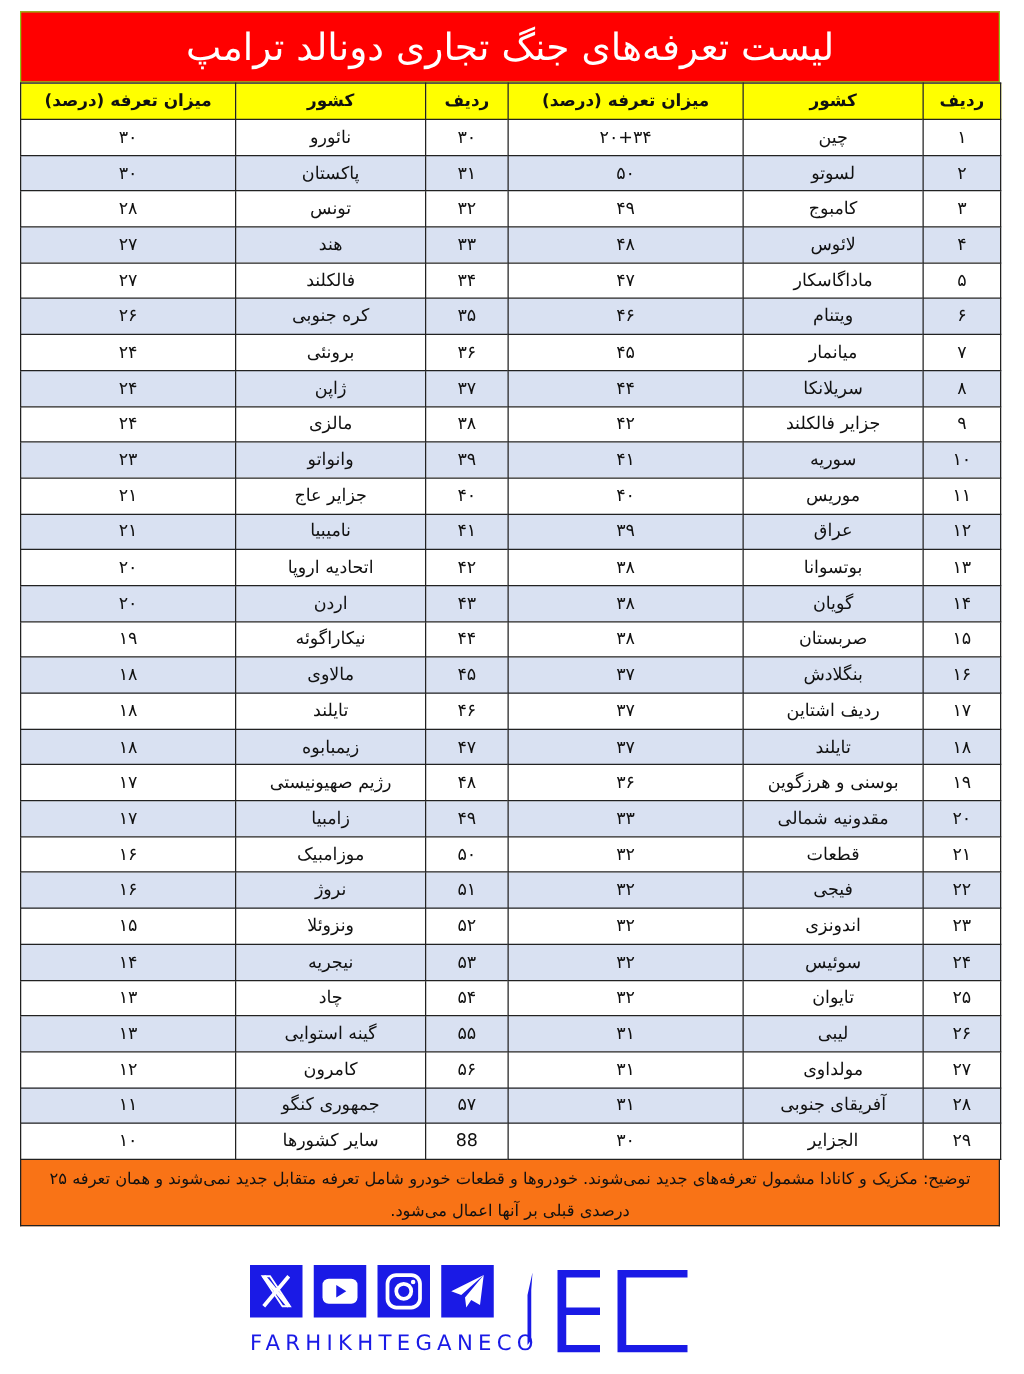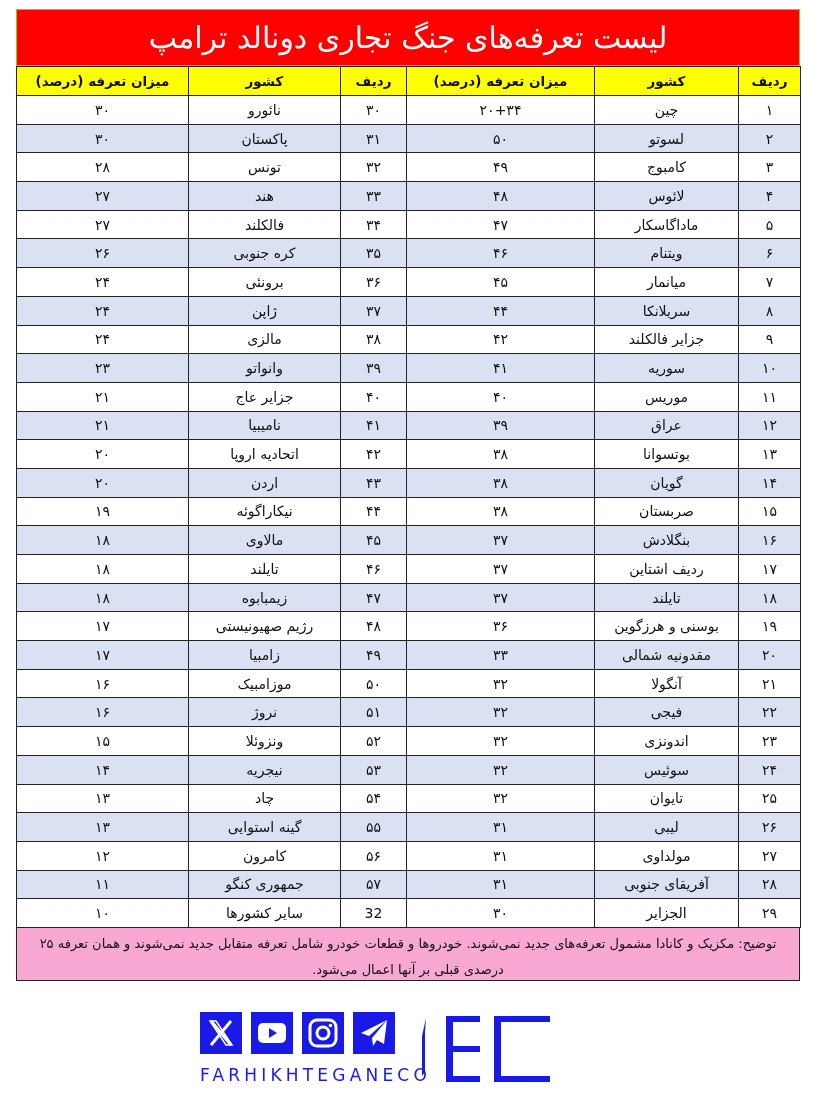--- a/index.html
+++ b/index.html
@@ -9,21 +9,21 @@
   .title-bar { height: 57px; background: #ff0000; border: 1px solid #84cc16;
                display: flex; align-items: center; justify-content: center;
                color: #ffffff; font-size: 30px; font-family: "DejaVu Serif", serif;
                direction: rtl; box-sizing: border-box; }
   table { border-collapse: collapse; width: 784px; table-layout: fixed; direction: rtl; }
   td, th { border: 1px solid #222; text-align: center; font-size: 14px; padding: 0;
            height: 27.7px; color: #111; font-family: "DejaVu Sans", sans-serif; }
   th { background: #ffff00; font-weight: bold; height: 28px; font-size: 13.5px; }
   tr.alt td { background: #d9e1f2; }
   tr.plain td { background: #ffffff; }
-  .note { border: 1px solid #222; border-top: none; background: #f9a8d4;
+  .note { border: 1px solid #222; border-top: none; background: #f97316;
           direction: rtl; text-align: center; font-size: 13px; line-height: 26px;
           padding: 3px 1px; box-sizing: border-box; height: 53px; color: #111; }
   .footer { position: absolute; left: 200px; top: 1012px; width: 360px; height: 70px; }
   .social { position: absolute; top: 0; width: 42px; height: 42px; background: #1a1ae6; }
   .social svg { width: 42px; height: 42px; display: block; }
   .brand-name { position: absolute; left: 0; top: 53px; font-size: 17px; font-weight: normal;
                 color: #1a1ae6; letter-spacing: 4.2px; font-family: "DejaVu Sans", sans-serif; }
   .logo { position: absolute; left: 218px; top: 0; width: 140px; height: 70px; }
 </style>
 </head>
@@ -206,21 +206,21 @@
         <tr class="alt">
           <td>۲۰</td>
           <td>مقدونیه شمالی</td>
           <td>۳۳</td>
           <td>۴۹</td>
           <td>زامبیا</td>
           <td>۱۷</td>
         </tr>
         <tr class="plain">
           <td>۲۱</td>
-          <td>آنگولا</td>
+          <td>قطعات</td>
           <td>۳۲</td>
           <td>۵۰</td>
           <td>موزامبیک</td>
           <td>۱۶</td>
         </tr>
         <tr class="alt">
           <td>۲۲</td>
           <td>فیجی</td>
           <td>۳۲</td>
           <td>۵۱</td>
@@ -272,21 +272,21 @@
           <td>آفریقای جنوبی</td>
           <td>۳۱</td>
           <td>۵۷</td>
           <td>جمهوری کنگو</td>
           <td>۱۱</td>
         </tr>
         <tr class="plain">
           <td>۲۹</td>
           <td>الجزایر</td>
           <td>۳۰</td>
-          <td>32</td>
+          <td>88</td>
           <td>سایر کشورها</td>
           <td>۱۰</td>
         </tr>
       </tbody>
   </table>
   <div class="note">توضیح: مکزیک و کانادا مشمول تعرفه‌های جدید نمی‌شوند. خودروها و قطعات خودرو شامل تعرفه متقابل جدید نمی‌شوند و همان تعرفه ۲۵ درصدی قبلی بر آنها اعمال می‌شود.</div>
 </div>
 
 <div class="footer">
   <div class="social" style="left:0">

